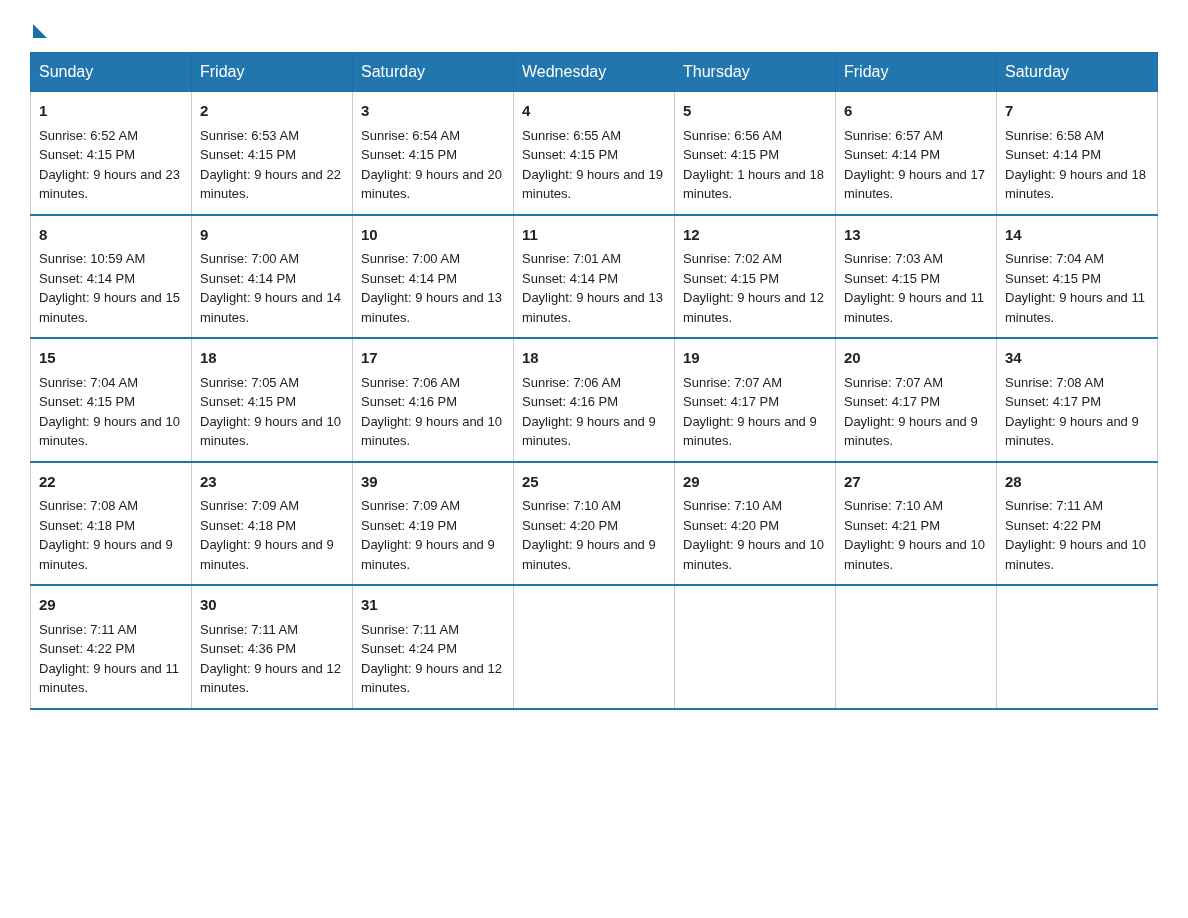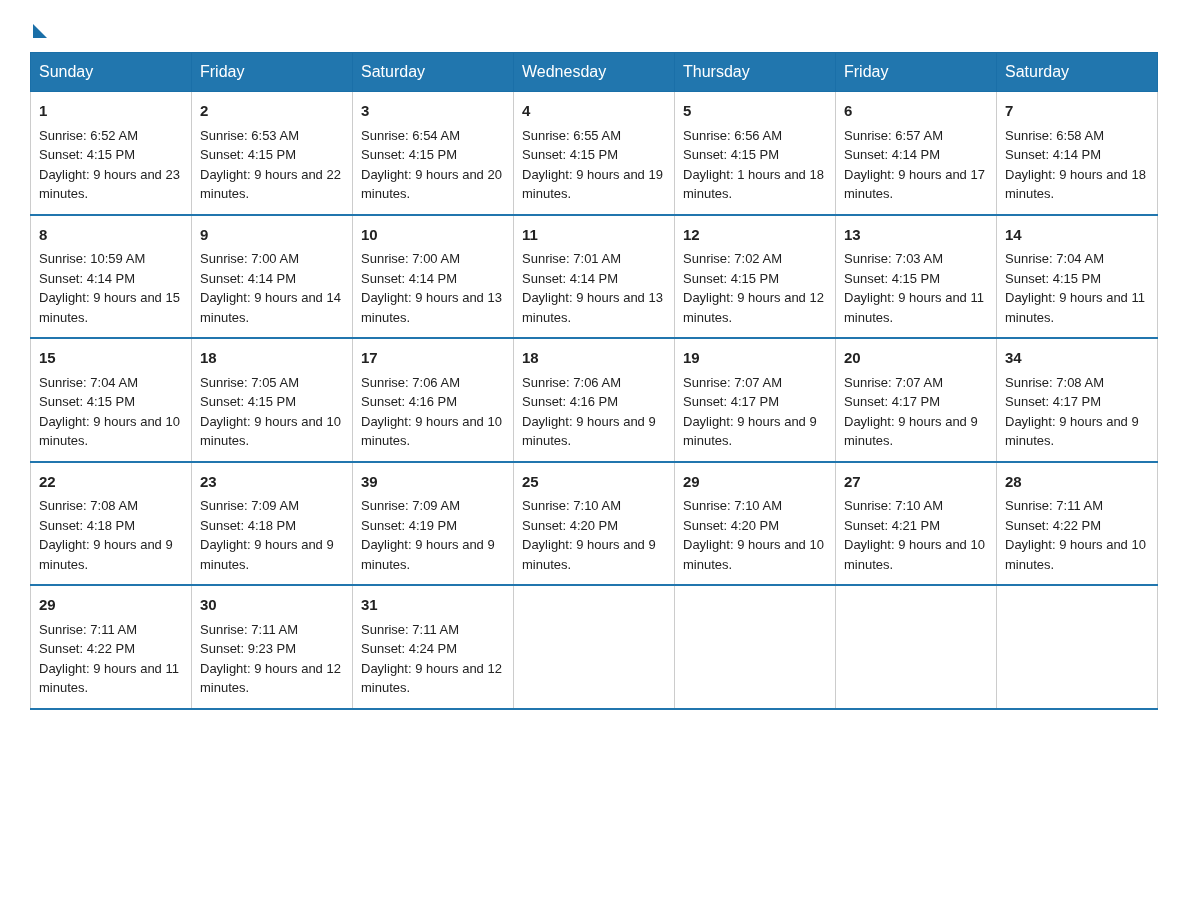--- a/index.html
+++ b/index.html
@@ -158,21 +158,21 @@
         <td><span class="day-num">22</span><span>Sunrise: 7:08 AM</span><br><span>Sunset: 4:18 PM</span><br><span>Daylight: 9 hours and 9 minutes.</span></td>
         <td><span class="day-num">23</span><span>Sunrise: 7:09 AM</span><br><span>Sunset: 4:18 PM</span><br><span>Daylight: 9 hours and 9 minutes.</span></td>
         <td><span class="day-num">39</span><span>Sunrise: 7:09 AM</span><br><span>Sunset: 4:19 PM</span><br><span>Daylight: 9 hours and 9 minutes.</span></td>
         <td><span class="day-num">25</span><span>Sunrise: 7:10 AM</span><br><span>Sunset: 4:20 PM</span><br><span>Daylight: 9 hours and 9 minutes.</span></td>
         <td><span class="day-num">29</span><span>Sunrise: 7:10 AM</span><br><span>Sunset: 4:20 PM</span><br><span>Daylight: 9 hours and 10 minutes.</span></td>
         <td><span class="day-num">27</span><span>Sunrise: 7:10 AM</span><br><span>Sunset: 4:21 PM</span><br><span>Daylight: 9 hours and 10 minutes.</span></td>
         <td><span class="day-num">28</span><span>Sunrise: 7:11 AM</span><br><span>Sunset: 4:22 PM</span><br><span>Daylight: 9 hours and 10 minutes.</span></td>
       </tr>
       <tr>
         <td><span class="day-num">29</span><span>Sunrise: 7:11 AM</span><br><span>Sunset: 4:22 PM</span><br><span>Daylight: 9 hours and 11 minutes.</span></td>
-        <td><span class="day-num">30</span><span>Sunrise: 7:11 AM</span><br><span>Sunset: 9:23 PM</span><br><span>Daylight: 9 hours and 12 minutes.</span></td>
+        <td><span class="day-num">30</span><span>Sunrise: 7:11 AM</span><br><span>Sunset: 4:36 PM</span><br><span>Daylight: 9 hours and 12 minutes.</span></td>
         <td><span class="day-num">31</span><span>Sunrise: 7:11 AM</span><br><span>Sunset: 4:24 PM</span><br><span>Daylight: 9 hours and 12 minutes.</span></td>
         <td class="empty-cell"></td>
         <td class="empty-cell"></td>
         <td class="empty-cell"></td>
         <td class="empty-cell"></td>
       </tr>
     </tbody>
 </table>
 
 </body></html>

